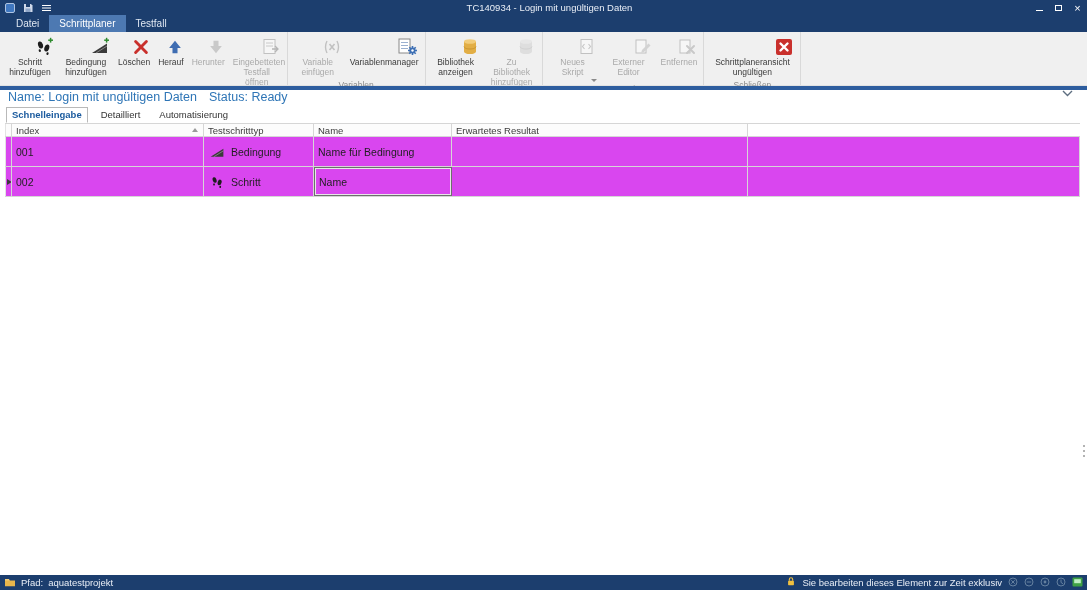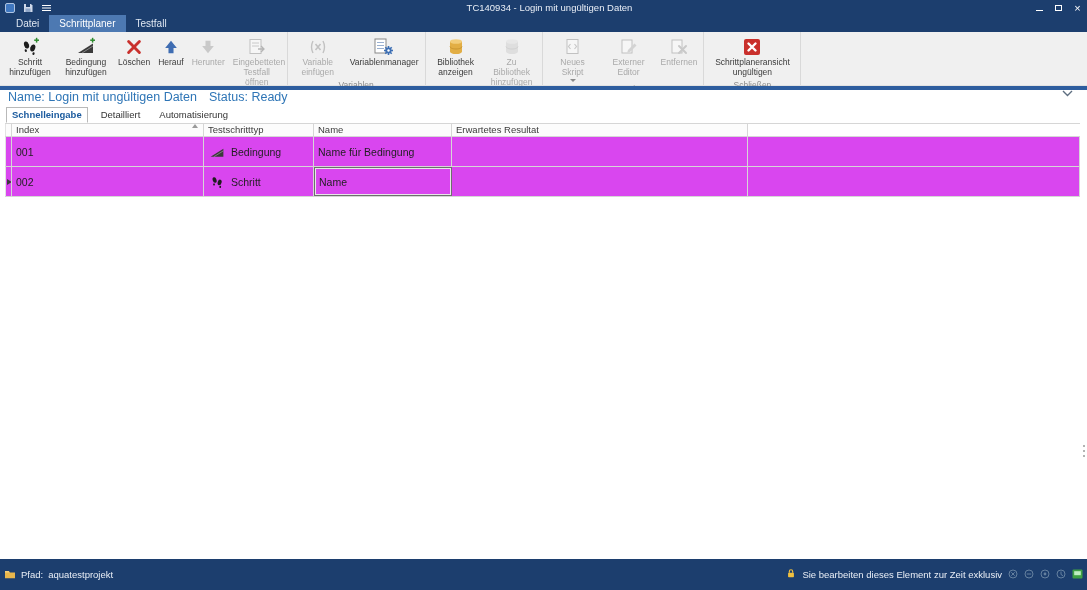--- a/index.html
+++ b/index.html
@@ -19,21 +19,21 @@
 
   
   .tabstrip{height:17px;background:#1c3e6e;display:flex;align-items:stretch;padding-left:6px;flex:0 0 auto}
   .rtab{display:flex;align-items:center;padding:0 10px;font-size:10px;color:#dfe7f2}
   .rtab.active{background:#4d79b2;color:#fff}
 
   
   .ribbon{height:54px;background:#f0f0f0;display:flex;align-items:stretch;flex:0 0 auto;border-bottom:1px solid #e2e2e2}
   .rgroup{display:flex;flex-direction:column;border-right:1px solid #d9d9d9;padding:0 2px}
   .rbuttons{display:flex;align-items:flex-start;flex:1 1 auto}
-  .rbtn{display:flex;flex-direction:column;align-items:center;min-width:28px;padding:1px 3px;margin:0 1px}
+  .rbtn{display:flex;flex-direction:column;align-items:flex-end;min-width:28px;padding:1px 3px;margin:0 1px}
   .ricon{height:23px;display:flex;align-items:center;justify-content:center;margin-top:2px}
   .rlabel{font-size:8.5px;line-height:1.15;text-align:center;max-width:48px;color:#3b3b3b}
   .wide .rlabel{max-width:84px}
   .rbtn.disabled .rlabel{color:#a9a9a9}
   .rbtn.disabled .ricon{filter:grayscale(1);opacity:.45}
   .rgrouplabel{font-size:8.5px;color:#8a8a8a;text-align:center;padding:1px 2px 2px;margin-top:auto}
   .dd-arrow{width:0;height:0;border-left:3px solid transparent;border-right:3px solid transparent;border-top:3.5px solid #8a8a8a;margin-top:1px}
 
   
   .blueline{height:4px;background:#2d5d9e;flex:0 0 auto}
@@ -46,36 +46,36 @@
 
   
   .viewtabs{height:15px;display:flex;align-items:flex-end;padding-left:6px;gap:7px;flex:0 0 auto;background:#fff}
   .vtab{font-size:9.5px;padding:1px 5px 2px;color:#333;border:1px solid transparent}
   .vtab.active{color:#1a5a9e;font-weight:bold;background:#fff;border:1px solid #b9b9b9;border-bottom:1px solid #fff}
 
   
   .tablewrap{flex:1 1 auto;background:#fff;padding:0 7px 0 5px;position:relative}
   .tgrid{display:grid;grid-template-columns:7px 192px 110px 138px 296px 1fr;width:100%}
   .thead{height:14px;border-top:1px solid #d6d6d6;border-bottom:1px solid #d6d6d6}
-  .th{font-size:9.5px;color:#3c3c3c;display:flex;padding-left:4px;border-right:1px solid #d6d6d6;background:#fcfcfc;overflow:hidden;white-space:nowrap}
+  .th{font-size:9.5px;color:#3c3c3c;display:flex;align-items:center;padding-left:4px;border-right:1px solid #d6d6d6;background:#fcfcfc;overflow:hidden;white-space:nowrap}
   .th.gutter,.td.gutter{border-left:1px solid #e3e3e3;padding-left:0}
   .sort-asc{width:0;height:0;border-left:3.5px solid transparent;border-right:3.5px solid transparent;border-bottom:4px solid #9a9a9a;margin-left:auto;margin-right:5px}
   .trow{height:30px;border-bottom:1px solid #d6d6d6}
   .td{font-size:10.5px;color:#1f1f1f;display:flex;align-items:center;padding-left:4px;border-right:1px solid #d6d6d6;overflow:hidden;white-space:nowrap;background:#d946ef}
   .td.typecell{gap:5px}
   .td.editing{border:1px solid #6e6e6e;outline:1px solid #e8e8e8;outline-offset:-2px}
   .rowsel{width:0;height:0;border-top:3.5px solid transparent;border-bottom:3.5px solid transparent;border-left:5px solid #3a3a3a;margin-left:1px}
   .rowicon{display:flex;align-items:center;justify-content:center;width:18px}
 
   
   .splitter{position:absolute;right:2px;top:322px;display:flex;flex-direction:column;gap:3px;align-items:center}
   .splitter i{width:2px;height:2px;background:#9a9a9a;border-radius:50%;display:block}
 
   
-  .statusbar{height:31px;background:#1c3e6e;color:#fff;display:flex;align-items:center;font-size:9.5px;padding:0 4px;flex:0 0 auto}
+  .statusbar{height:15px;background:#1c3e6e;color:#fff;display:flex;align-items:center;font-size:9.5px;padding:0 4px;flex:0 0 auto}
   .sb-left{display:flex;align-items:center;gap:5px}
   .sb-right{margin-left:auto;display:flex;align-items:center;gap:6px}
   .sb-txt{color:#e9eef6}
 </style>
 </head>
 <body>
 
 <div class="app">
 
   <div class="titlebar">

